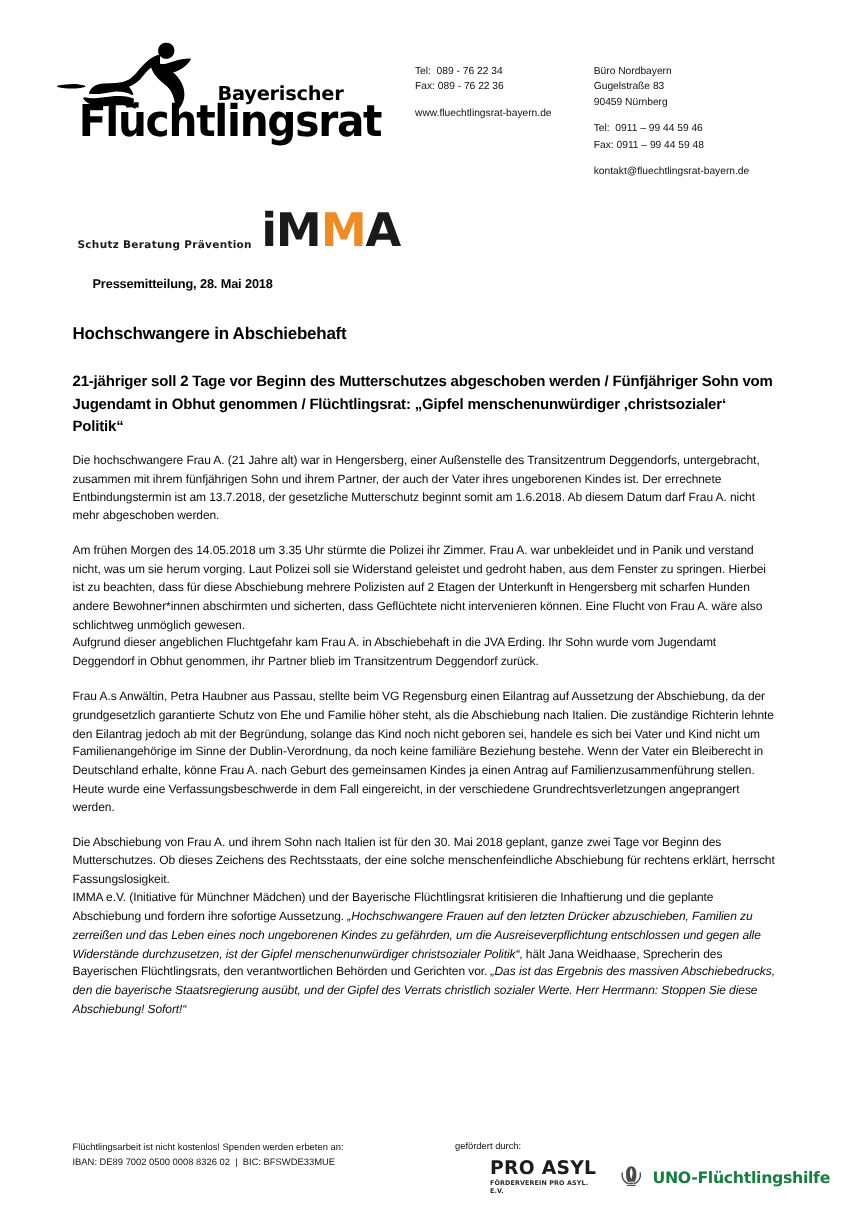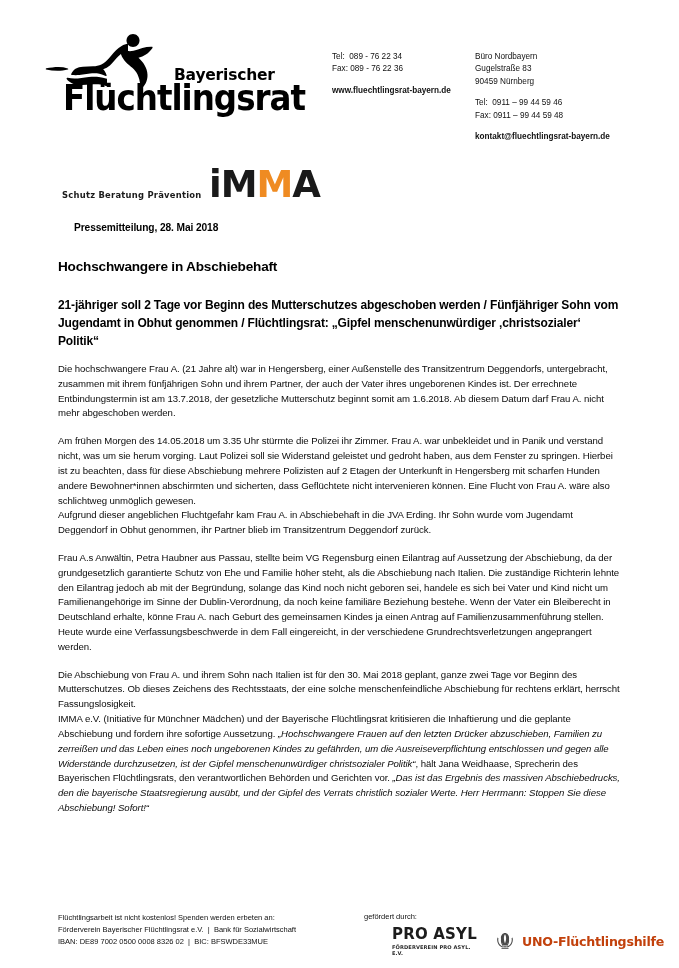--- a/index.html
+++ b/index.html
@@ -76,21 +76,21 @@
     display: flex;
     gap: 0px;
     font-size: 8.2px;
     line-height: 1.52;
     color: #111;
   }
   .contact-col {
     width: 143px;
   }
   .contact-col .grp { margin-bottom: 9px; }
-  .contact-col .grp:last-child { margin-bottom: 3px; font-weight: bold; }
+  .contact-col .grp:last-child { margin-bottom: 3px; }
   .contact-line { white-space: pre; }
 
   
   .imma-block {
     position: absolute;
     left: 62px;
     top: 166px;
     width: 260px;
     height: 46px;
   }
@@ -236,21 +236,21 @@
     gap: 4px;
   }
   .unhcr-emblem {
     width: 26px;
     height: 20px;
   }
   .unhcr-text {
     font-size: 12.6px;
     font-weight: bold;
     letter-spacing: -0.25px;
-    color: #c2410c;
+    color: #15803d;
     font-family: "DejaVu Sans", sans-serif;
     white-space: nowrap;
   }
 </style>
 </head>
 <body>
 
 <div class="page">
 
   <div class="header">
@@ -313,21 +313,20 @@
       <p>Aufgrund dieser angeblichen Fluchtgefahr kam Frau A. in Abschiebehaft in die JVA Erding. Ihr Sohn wurde vom Jugendamt Deggendorf in Obhut genommen, ihr Partner blieb im Transitzentrum Deggendorf zurück.</p>
       <p>Frau A.s Anwältin, Petra Haubner aus Passau, stellte beim VG Regensburg einen Eilantrag auf Aussetzung der Abschiebung, da der grundgesetzlich garantierte Schutz von Ehe und Familie höher steht, als die Abschiebung nach Italien. Die zuständige Richterin lehnte den Eilantrag jedoch ab mit der Begründung, solange das Kind noch nicht geboren sei, handele es sich bei Vater und Kind nicht um Familienangehörige im Sinne der Dublin-Verordnung, da noch keine familiäre Beziehung bestehe. Wenn der Vater ein Bleiberecht in Deutschland erhalte, könne Frau A. nach Geburt des gemeinsamen Kindes ja einen Antrag auf Familienzusammenführung stellen. Heute wurde eine Verfassungsbeschwerde in dem Fall eingereicht, in der verschiedene Grundrechtsverletzungen angeprangert werden.</p>
       <p class="tight">Die Abschiebung von Frau A. und ihrem Sohn nach Italien ist für den 30. Mai 2018 geplant, ganze zwei Tage vor Beginn des Mutterschutzes. Ob dieses Zeichens des Rechtsstaats, der eine solche menschenfeindliche Abschiebung für rechtens erklärt, herrscht Fassungslosigkeit.</p>
       <p><span>IMMA e.V. (Initiative für Münchner Mädchen) und der Bayerische Flüchtlingsrat kritisieren die Inhaftierung und die geplante Abschiebung und fordern ihre sofortige Aussetzung. </span><em>„Hochschwangere Frauen auf den letzten Drücker abzuschieben, Familien zu zerreißen und das Leben eines noch ungeborenen Kindes zu gefährden, um die Ausreiseverpflichtung entschlossen und gegen alle Widerstände durchzusetzen, ist der Gipfel menschenunwürdiger christsozialer Politik“</em><span>, hält Jana Weidhaase, Sprecherin des Bayerischen Flüchtlingsrats, den verantwortlichen Behörden und Gerichten vor. </span><em>„Das ist das Ergebnis des massiven Abschiebedrucks, den die bayerische Staatsregierung ausübt, und der Gipfel des Verrats christlich sozialer Werte. Herr Herrmann: Stoppen Sie diese Abschiebung! Sofort!“</em></p>
     </div>
   </div>
 
   <div class="footer">
     <div class="footer-left">
       <div class="fl">Flüchtlingsarbeit ist nicht kostenlos! Spenden werden erbeten an:</div>
-      <div class="fl">Förderverein Bayerischer Flüchtlingsrat e.V.  |  Bank für Sozialwirtschaft</div>
       <div class="fl">IBAN: DE89 7002 0500 0008 8326 02  |  BIC: BFSWDE33MUE</div>
     </div>
 
     <div class="footer-right">
       <div class="gefoerdert">gefördert durch:</div>
       <div class="sponsor-row">
 
         <div class="proasyl">
           <div class="proasyl-bar"></div>
           <div class="proasyl-text">

